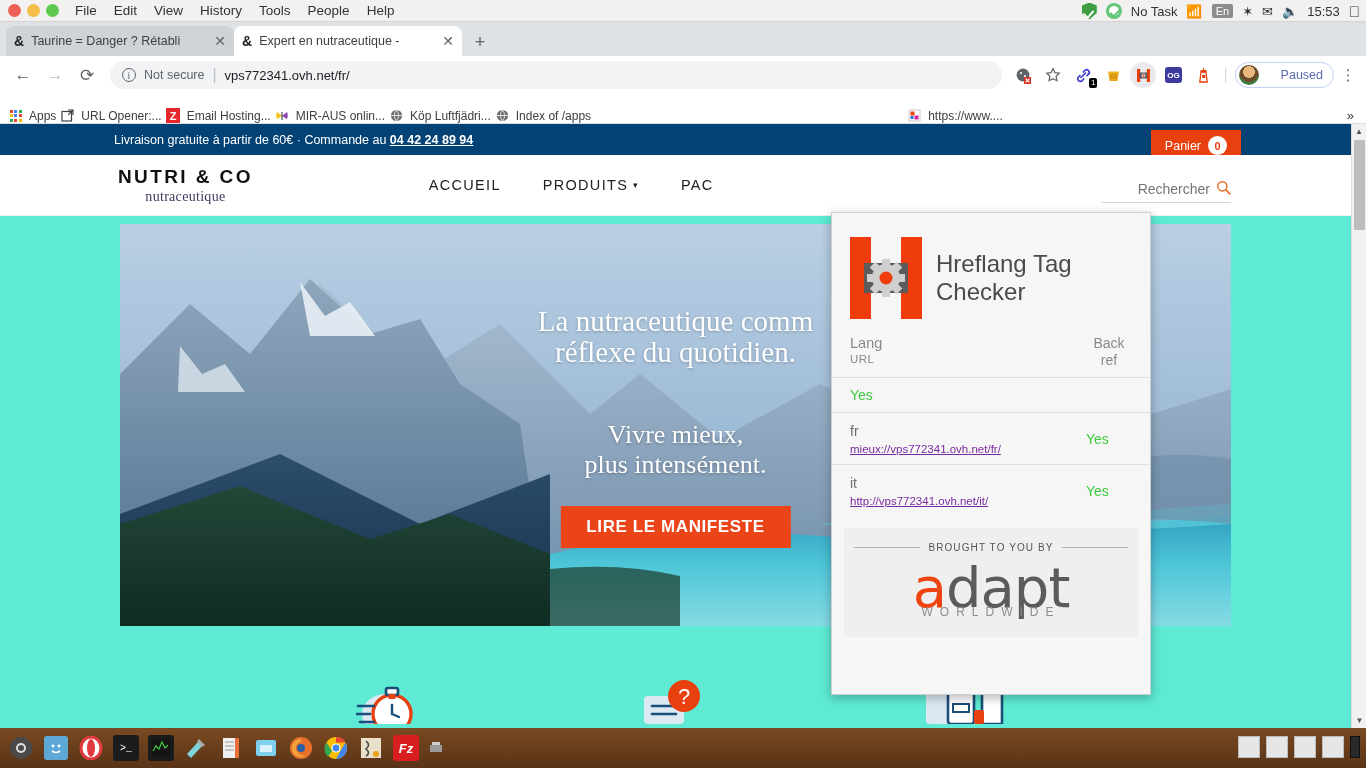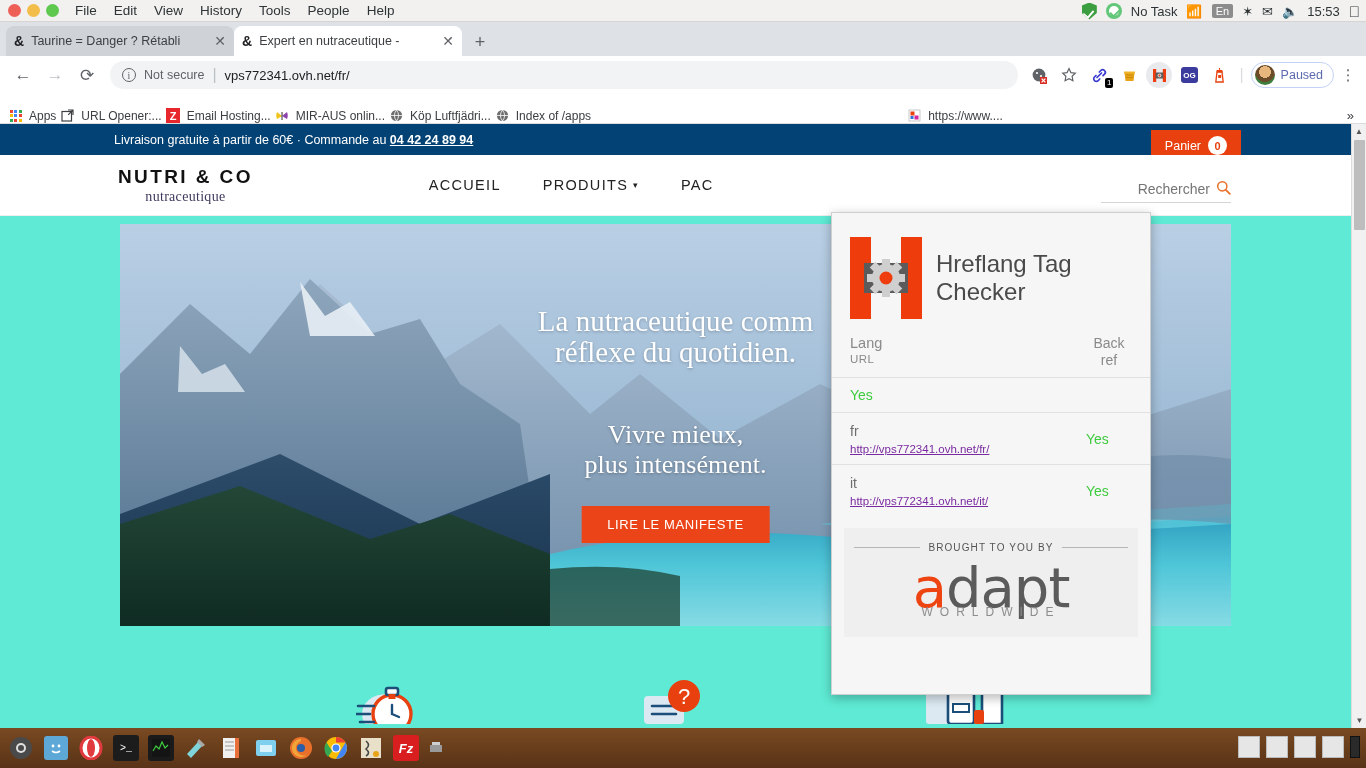--- a/index.html
+++ b/index.html
@@ -76,21 +76,21 @@
   .omni-sep { color: #bdc1c6; }
   .omni-url { font-size: 13px; color: #202124; }
   .tb-icons { display: flex; align-items: center; gap: 4px; }
   .tb-ic { width: 26px; height: 26px; display: flex; align-items: center; justify-content: center;
            font-size: 14px; position: relative; }
   .ext-badge { position: absolute; right: -1px; bottom: 0px; background: #000; color: #fff;
                font-size: 8px; border-radius: 2px; padding: 0 2px; line-height: 10px; }
   .ext-active { background: #e8eaed; border-radius: 50%; }
   .og-box { background: #3b3b9e; color:#fff; font-size:8px; font-weight:bold; border-radius:3px;
             width:17px; height:16px; display:flex; align-items:center; justify-content:center; }
-  .profile-pill { display: flex; align-items: center; gap: 6px; border: 1px solid #c3d2f5;
+  .profile-pill { display: flex; align-items: center; gap: 22px; border: 1px solid #c3d2f5;
                   border-radius: 14px; padding: 2px 10px 2px 3px; background:#fff; }
   .avatar { width: 20px; height: 20px; border-radius: 50%;
             background: radial-gradient(circle at 50% 35%, #e8b77e 0 35%, #6b4c2a 36% 60%, #3e7d3e 61%); }
   .paused-txt { font-size: 12.5px; color: #5b6ab0; }
   .kebab { font-size: 15px; color: #5f6368; letter-spacing: 0; width: 20px; text-align:center;}
 
   
   .bookmarks { height: 30px; background: #fff; display: flex; align-items: flex-end;
                padding: 0 8px; gap: 4px; border-bottom: 1px solid #dadce0; position: relative; }
   .bm { display: flex; align-items: center; gap: 6px; font-size: 12px; color: #3c4043; white-space: nowrap; }
@@ -143,21 +143,21 @@
 
   
   .hero { margin: 8px 120px 0 120px; height: 402px; position: relative; overflow: hidden;
           background: linear-gradient(180deg,#a9c4de 0%, #8aa9c8 18%, #5d7fa3 40%, #35597e 58%, #1d4562 70%, #2e86a8 80%, #49c4d8 88%, #7fd6e2 95%, #5fb4c9 100%); }
   .hero-mtn { position: absolute; inset: 0; }
   .hero-txt { position: absolute; left: 0; right: 0; top: 82px; text-align: center;
               font-family: "Liberation Serif", serif; color: #fff; }
   .hero-l1 { font-size: 29px; line-height: 31px; text-shadow: 0 1px 3px rgba(0,0,0,.25); }
   .hero-l2 { margin-top: 52px; font-size: 26px; line-height: 30px; text-shadow: 0 1px 3px rgba(0,0,0,.3); }
   .hero-btn { position: absolute; left: 50%; transform: translateX(-50%); top: 282px;
-              background: #ec4419; color: #fff; font-size: 13px; font-weight: normal;
+              background: #ec4419; color: #fff; font-size: 17px; font-weight: bold;
               letter-spacing: .6px; padding: 11px 26px; border: 0; }
 
   
   .feat-row { display: flex; justify-content: center; gap: 212px; margin-top: 42px; }
   .feat-ic { width: 72px; height: 56px; position: relative; }
 
   
   .scrollbar { position: absolute; right: 0; top: 0; width: 15px; height: 604px;
                background: #f1f1f1; border-left: 1px solid #dcdcdc; }
   .sb-arrow { height: 15px; display:flex; align-items:center; justify-content:center;
@@ -556,21 +556,21 @@
         <div>ref</div>
       </div>
     </div>
 
     <div class="hr-row">
       <div class="hr-yes">Yes</div>
     </div>
     <div class="hr-row">
       <div class="c1">
         <span class="hr-lang">fr</span>
-        <a class="hr-url" href="#">http://vps772341.ovh.net/fr/</a>
+        <a class="hr-url" href="#">mieux://vps772341.ovh.net/fr/</a>
       </div>
       <div class="hr-yes">Yes</div>
     </div>
     <div class="hr-row">
       <div class="c1">
         <span class="hr-lang">it</span>
         <a class="hr-url" href="#">http://vps772341.ovh.net/it/</a>
       </div>
       <div class="hr-yes">Yes</div>
     </div>

